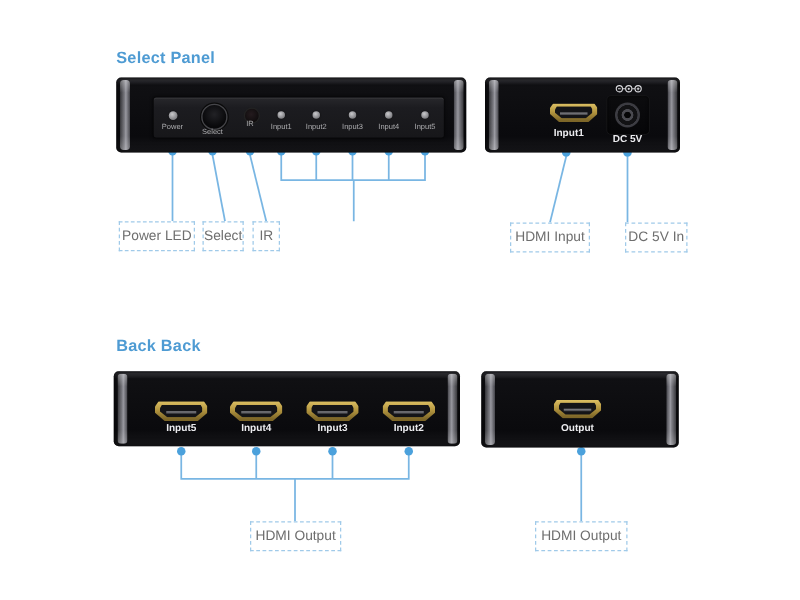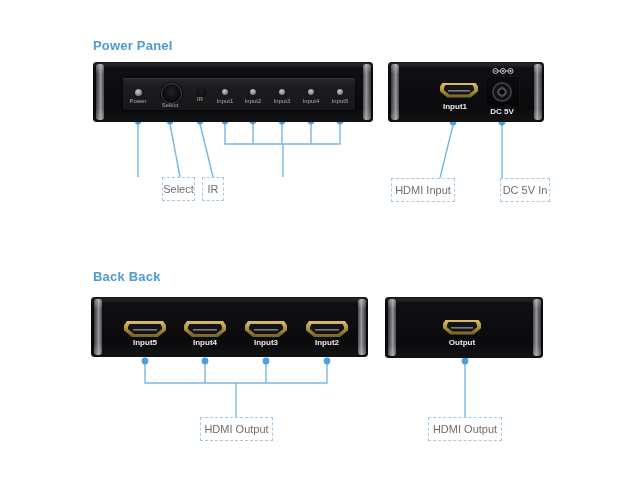--- a/index.html
+++ b/index.html
@@ -84,21 +84,21 @@
       <circle cx="453" cy="122" r="3.4"></circle>
         <circle cx="502" cy="122" r="3.4"></circle>
       <circle cx="145" cy="361" r="3.4"></circle>
         <circle cx="205" cy="361" r="3.4"></circle>
       <circle cx="266" cy="361" r="3.4"></circle>
         <circle cx="327" cy="361" r="3.4"></circle>
       <circle cx="465" cy="361" r="3.4"></circle>
     </g>
   </svg>
 
-  <div class="heading" style="left:93px;top:38px">Power Panel</div>
+  <div class="heading" style="left:93px;top:38px">Select Panel</div>
 
   <div class="device" style="left:93px;top:62px;width:280px;height:60px">
     <span class="pillar left"></span>
     <span class="pillar right"></span>
     <div class="facepanel"></div>
   </div>
   <div class="led" style="left:134.5px;top:88.5px;width:7px;height:7px"></div>
   <div class="tinylabel" style="left:98px;top:97.5px">Power</div>
   <div class="selectbtn" style="left:160.5px;top:82.5px"></div>
   <div class="tinylabel" style="left:130px;top:101.5px">Select</div>
@@ -108,20 +108,21 @@
   <div class="tinylabel" style="left:185px;top:97.5px">Input1</div>
   <div class="led" style="left:250px;top:89px;width:6px;height:6px"></div>
   <div class="tinylabel" style="left:213px;top:97.5px">Input2</div>
   <div class="led" style="left:279px;top:89px;width:6px;height:6px"></div>
   <div class="tinylabel" style="left:242px;top:97.5px">Input3</div>
   <div class="led" style="left:308px;top:89px;width:6px;height:6px"></div>
   <div class="tinylabel" style="left:271px;top:97.5px">Input4</div>
   <div class="led" style="left:337px;top:89px;width:6px;height:6px"></div>
   <div class="tinylabel" style="left:300px;top:97.5px">Input5</div>
 
+  <div class="callout" style="left:95px;top:177px;width:61px">Power LED</div>
   <div class="callout" style="left:162px;top:177px;width:33px">Select</div>
   <div class="callout" style="left:202px;top:177px;width:22px">IR</div>
 
   <div class="device" style="left:388px;top:62px;width:156px;height:60px">
     <span class="pillar left"></span>
     <span class="pillar right"></span>
   </div>
   <div class="hdmi" style="left:440px;top:82.5px;width:38px;height:15px">
     <i class="shell"></i>
       <i class="slot"></i>
@@ -138,21 +139,21 @@
       <circle cx="18.5" cy="4" r="2.5"></circle>
       <line x1="17.4" y1="4" x2="19.6" y2="4"></line>
       <line x1="18.5" y1="2.9" x2="18.5" y2="5.1"></line>
     </g>
     <circle cx="11" cy="4" r="0.9" fill="#d8d8dc"></circle>
   </svg>
   <div class="dcjack"></div>
   <div class="dccircle"></div>
   <div class="portlabel" style="left:460px;top:106.5px">DC 5V</div>
 
-  <div class="callout" style="left:391px;top:178px;width:64px">HDMI Input</div>
+  <div class="callout" style="left:408px;top:178px;width:64px">HDMI Input</div>
   <div class="callout" style="left:500px;top:178px;width:50px">DC 5V In</div>
 
   <div class="heading" style="left:93px;top:269px">Back Back</div>
 
   <div class="device" style="left:91px;top:297px;width:277px;height:60px">
     <span class="pillar left"></span>
     <span class="pillar right"></span>
   </div>
   <div class="hdmi" style="left:124px;top:321px;width:42px;height:16px">
     <i class="shell"></i>

